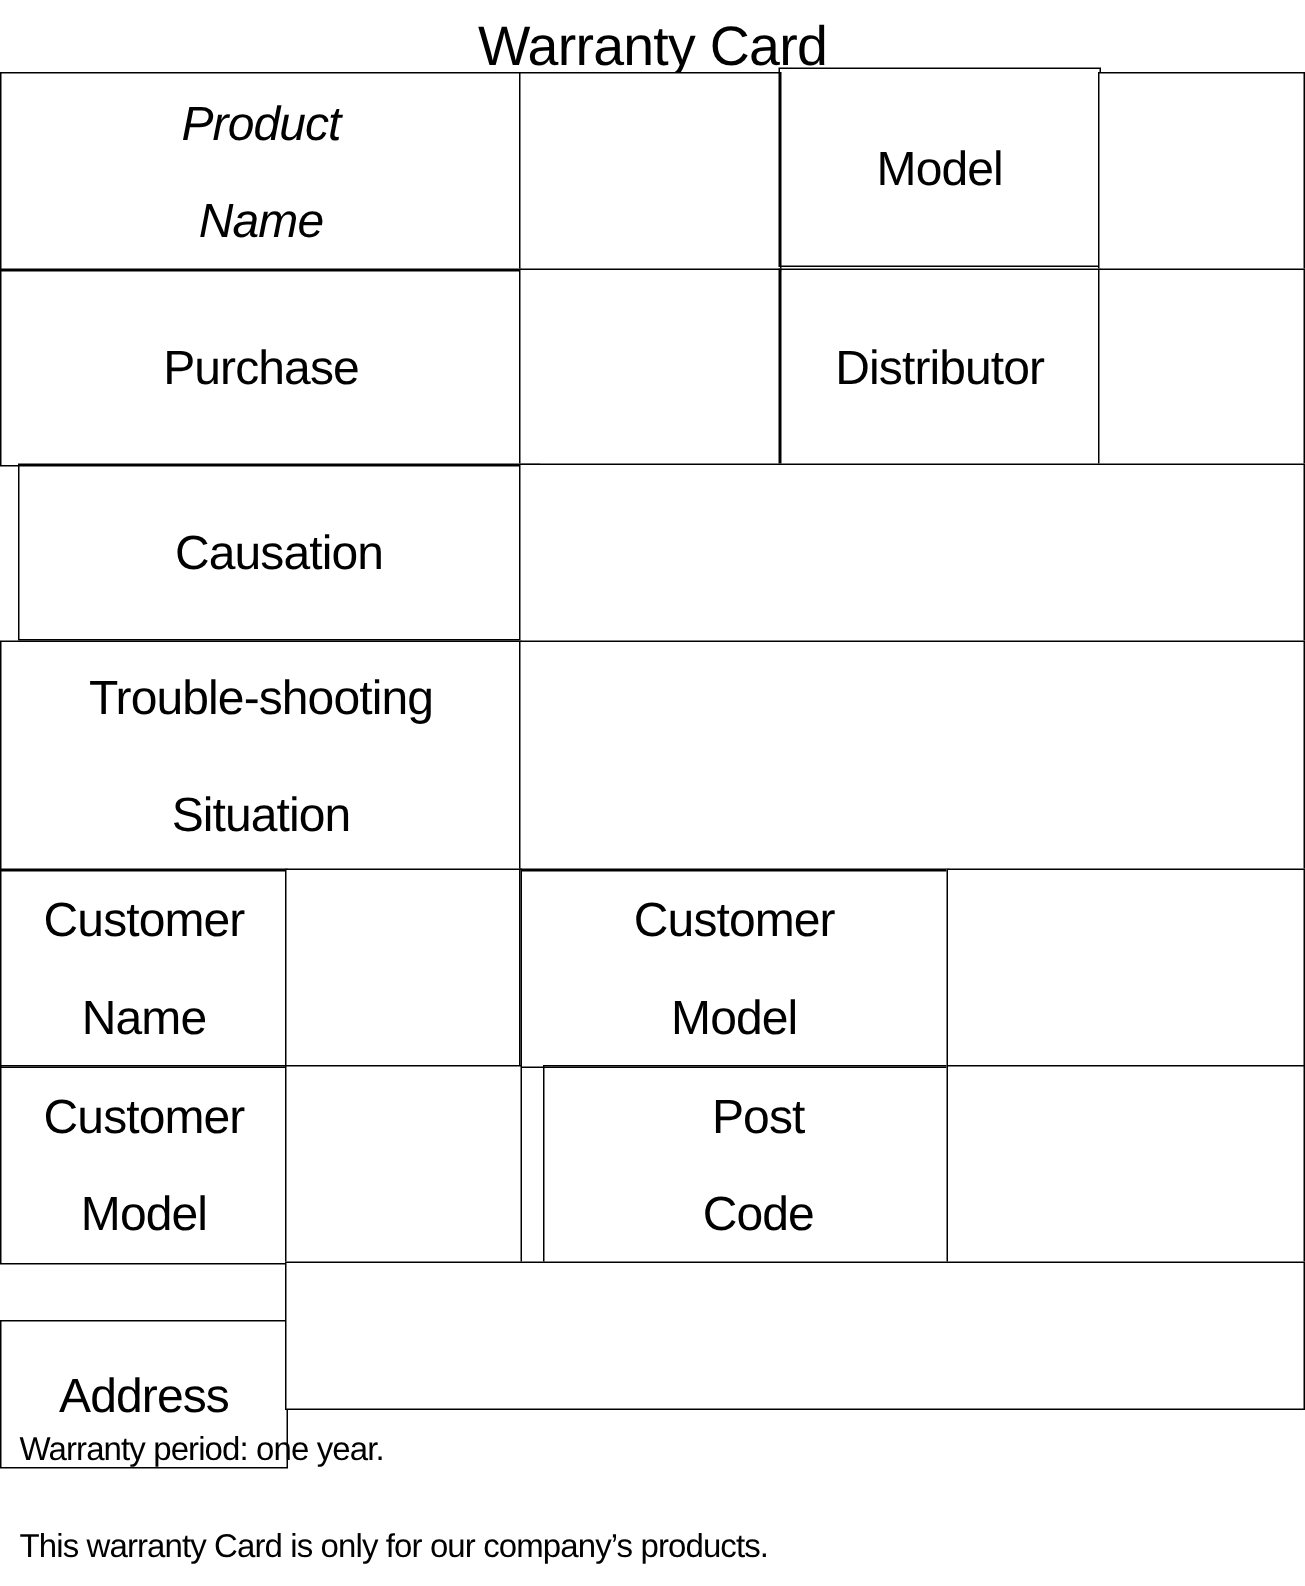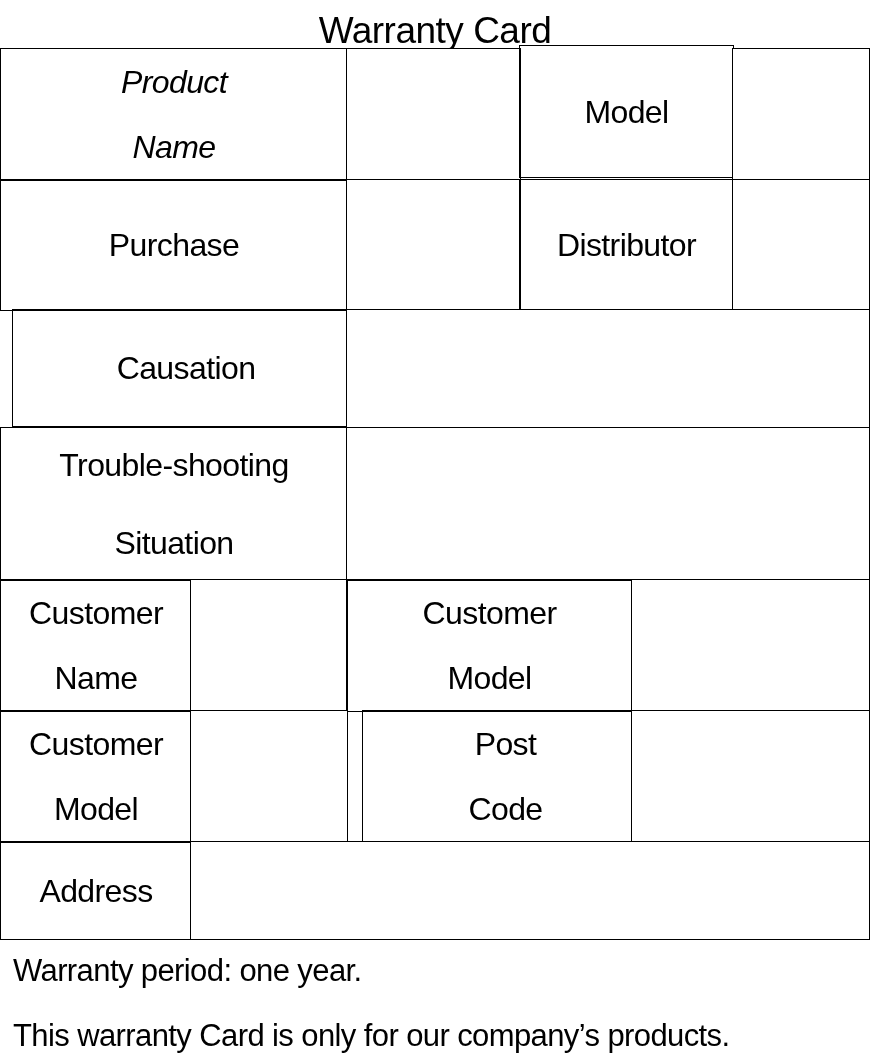--- a/index.html
+++ b/index.html
@@ -6,21 +6,21 @@
     body { width: 870px; height: 1057px; position: relative; overflow: hidden;
            font-family: "Liberation Sans", "DejaVu Sans", sans-serif; color: #000; }
     .title { position: absolute; left: 0; top: 0; width: 870px; height: 40px;
              text-align: center; font-size: 37px; line-height: 38px; letter-spacing: -0.5px; margin-top: 12px; }
     .cell { position: absolute; box-sizing: border-box; border: 1.5px solid #000;
             display: flex; flex-direction: column; align-items: center; justify-content: center;
             text-align: center; font-size: 32px; letter-spacing: -0.6px; }
     .cell .ln { display: block; line-height: 65px; white-space: nowrap; }
     .cell.single .ln { line-height: 40px; }
     .cell.input { background: #fff; }
-    .note { position: absolute; left: 13px; font-size: 31px; letter-spacing: -0.6px; white-space: nowrap; }
+    .note { position: absolute; left: 13px; font-size: 22px; letter-spacing: -0.6px; white-space: nowrap; }
   </style>
 </head>
 <body>
 
 <div class="title">Warranty Card</div>
 
 <div>
 
   <div class="cell" style="left:0;top:48px;width:348px;height:133px;font-style:italic;">
     <span class="ln">Product</span>
@@ -87,21 +87,21 @@
     <span></span>
   </div>
   <div class="cell" style="left:362px;top:710px;width:287px;height:133px;">
     <span class="ln">Post</span>
     <span class="ln">Code</span>
   </div>
   <div class="cell input" style="left:631px;top:710px;width:239px;height:133px;">
     <span></span>
   </div>
 
-  <div class="cell single" style="left:0;top:841px;width:192px;height:99px;">
+  <div class="cell single" style="left:0;top:880px;width:192px;height:99px;">
     <span class="ln">Address</span>
   </div>
   <div class="cell input" style="left:190px;top:841px;width:680px;height:99px;">
     <span></span>
   </div>
 </div>
 
 <div class="note" style="top:953px;">Warranty period: one year.</div>
 <div class="note" style="top:1018px;">This warranty Card is only for our company’s products.</div>
 

